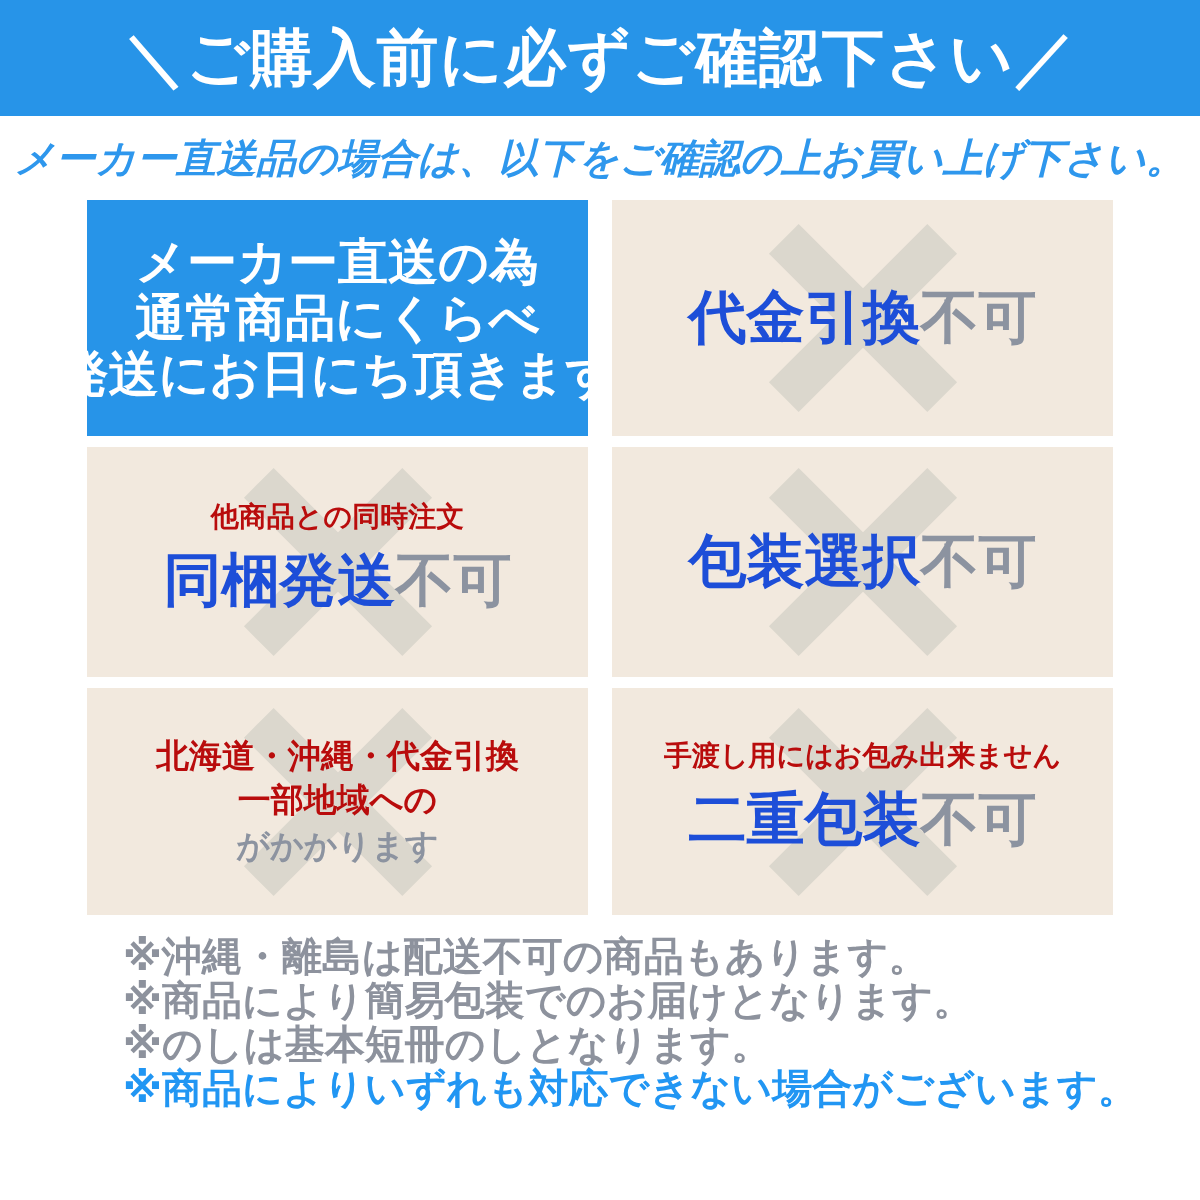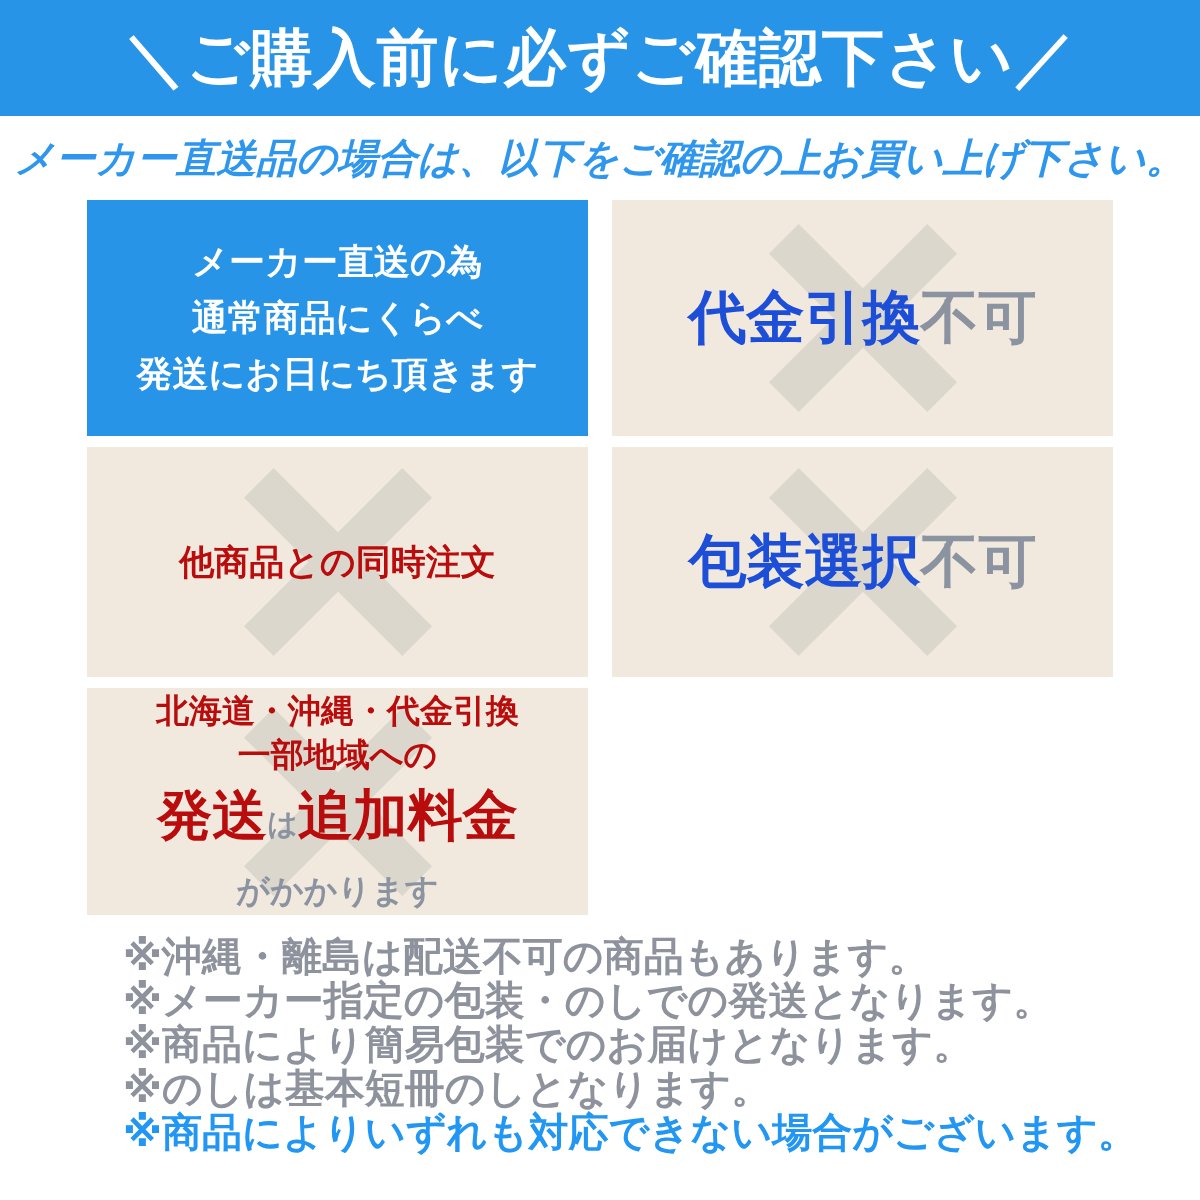--- a/index.html
+++ b/index.html
@@ -61,21 +61,21 @@
     flex-direction: column;
     align-items: center;
     justify-content: center;
     text-align: center;
   }
   .cell-blue { background: #2794e8; }
   .cell-beige { background: #f2e9de; }
 
   .info-line {
     color: #ffffff;
-    font-size: 36px;
+    font-size: 50px;
     font-weight: bold;
     line-height: 56px;
     white-space: nowrap;
   }
 
   
   .cross {
     position: absolute;
     left: 50%;
     top: 50%;
@@ -91,21 +91,21 @@
     top: -21px;
     background: #dbd7cd;
   }
   .cross .bar-a { transform: rotate(45deg); }
   .cross .bar-b { transform: rotate(-45deg); }
 
   .cell-content { position: relative; z-index: 1; }
 
   .red-big   { color: #1d4ed8; font-size: 58px; font-weight: bold; white-space: nowrap; }
   .gray-big  { color: #8c93a0; font-size: 58px; font-weight: bold; white-space: nowrap; text-align: right; }
-  .red-sub   { color: #b90c0c; font-size: 35px; font-weight: bold; white-space: nowrap; line-height: 50px; }
+  .red-sub   { color: #b90c0c; font-size: 28px; font-weight: bold; white-space: nowrap; line-height: 50px; }
   .red-big3  { color: #b90c0c; font-size: 55px; font-weight: bold; white-space: nowrap; }
   .gray-mid3 { color: #8c93a0; font-size: 30px; font-weight: bold; white-space: nowrap; }
   .red-sub3  { color: #b90c0c; font-size: 33px; font-weight: bold; white-space: nowrap; line-height: 44px; }
   .gray-sub3 { color: #8c93a0; font-size: 33px; font-weight: bold; white-space: nowrap; line-height: 48px; }
   .mainline  { line-height: 76px; }
 
   
   .notes {
     margin: 19px 0 0 123px;
   }
@@ -155,20 +155,23 @@
       </div>
     </div>
 
     <div class="cell cell-beige">
       <div class="cross">
         <div class="bar bar-a"></div>
         <div class="bar bar-b"></div>
       </div>
       <div class="cell-content">
         <div class="red-sub">他商品との同時注文</div>
+        <div class="mainline">
+          <span class="red-big">同梱発送</span><span class="gray-big">不可</span>
+        </div>
       </div>
     </div>
 
     <div class="cell cell-beige">
       <div class="cross">
         <div class="bar bar-a"></div>
         <div class="bar bar-b"></div>
       </div>
       <div class="cell-content">
         <span class="red-big">包装選択</span><span class="gray-big">不可</span>
@@ -176,31 +179,39 @@
     </div>
 
     <div class="cell cell-beige">
       <div class="cross">
         <div class="bar bar-a"></div>
         <div class="bar bar-b"></div>
       </div>
       <div class="cell-content">
         <div class="red-sub3">北海道・沖縄・代金引換</div>
         <div class="red-sub3">一部地域への</div>
+        <div class="gray-sub3">がかかります</div>
+      </div>
+    </div>
+
+    <div class="cell cell-beige">
+      <div class="cross">
+        <div class="bar bar-a"></div>
+        <div class="bar bar-b"></div>
+      </div>
+      <div class="cell-content">
+        <div class="red-sub">手渡し用にはお包み出来ません</div>
         <div class="mainline">
-          <span class="red-big3">発送</span><span class="gray-mid3">は</span><span class="red-big3">追加料金</span>
+          <span class="red-big">二重包装</span><span class="gray-big">不可</span>
         </div>
-        <div class="gray-sub3">がかかります</div>
-      </div>
-    </div>
-
+      </div>
+    </div>
 
   </div>
 
   <div class="notes">
     <div class="note-line">※沖縄・離島は配送不可の商品もあります。</div>
-    <div class="note-line">※メーカー指定の包装・のしでの発送となります。</div>
     <div class="note-line">※商品により簡易包装でのお届けとなります。</div>
     <div class="note-line">※のしは基本短冊のしとなります。</div>
     <div class="note-line note-blue">※商品によりいずれも対応できない場合がございます。</div>
   </div>
 
 </div>
 
 </body></html>

